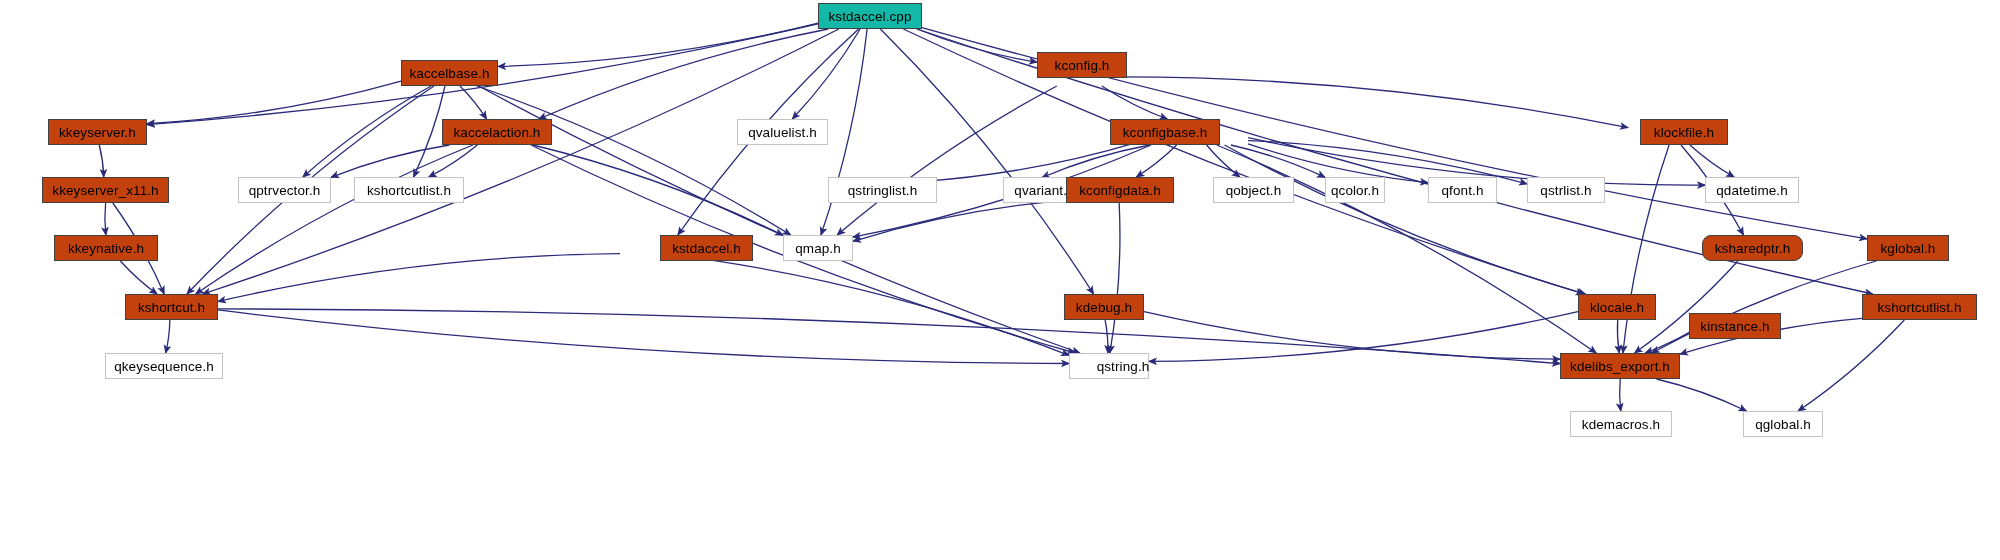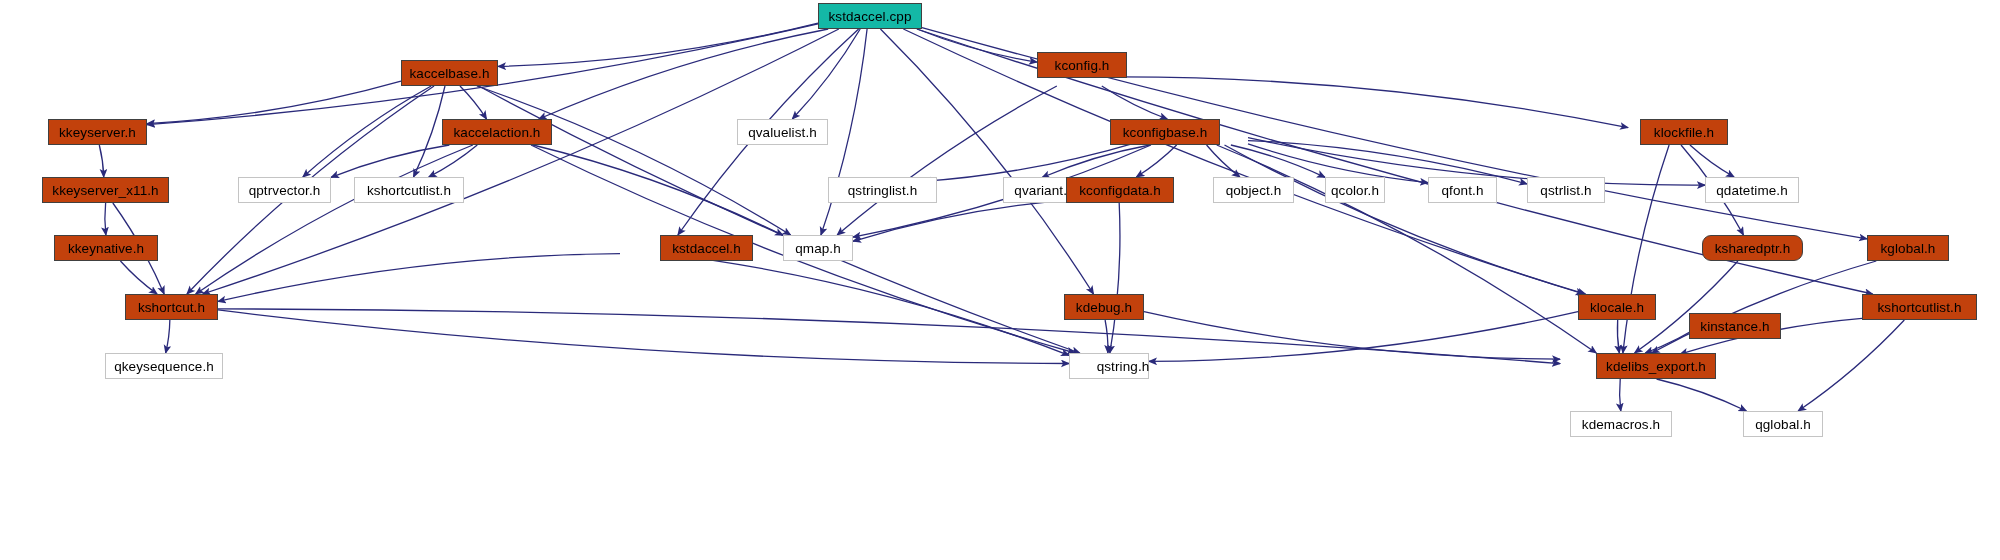--- a/index.html
+++ b/index.html
@@ -149,16 +149,16 @@
     <div class="node kind-system" style="left: 783px; top: 235px; width: 70px;">qmap.h</div>
     <div class="node kind-local" style="left: 1702px; top: 235px; width: 101px; border-radius: 9px;">ksharedptr.h</div>
     <div class="node kind-local" style="left: 1867px; top: 235px; width: 82px;">kglobal.h</div>
     <div class="node kind-local" style="left: 125px; top: 294px; width: 93px;">kshortcut.h</div>
     <div class="node kind-local" style="left: 1064px; top: 294px; width: 80px;">kdebug.h</div>
     <div class="node kind-local" style="left: 1578px; top: 294px; width: 78px;">klocale.h</div>
     <div class="node kind-local" style="left: 1689px; top: 294px; width: 92px; margin-top: 19px;">kinstance.h</div>
     <div class="node kind-local" style="left: 1862px; top: 294px; width: 115px;">kshortcutlist.h</div>
     <div class="node kind-system" style="left: 105px; top: 353px; width: 118px;">qkeysequence.h</div>
     <div class="node kind-system" style="left: 1069px; top: 353px; width: 80px; padding-left: 28px;">qstring.h</div>
-    <div class="node kind-local" style="left: 1560px; top: 353px; width: 120px; margin-left: 36px;">kdelibs_export.h</div>
+    <div class="node kind-local" style="left: 1560px; top: 353px; width: 120px;">kdelibs_export.h</div>
     <div class="node kind-system" style="left: 1570px; top: 411px; width: 102px;">kdemacros.h</div>
     <div class="node kind-system" style="left: 1743px; top: 411px; width: 80px;">qglobal.h</div>
   </div>
 
 </body></html>

